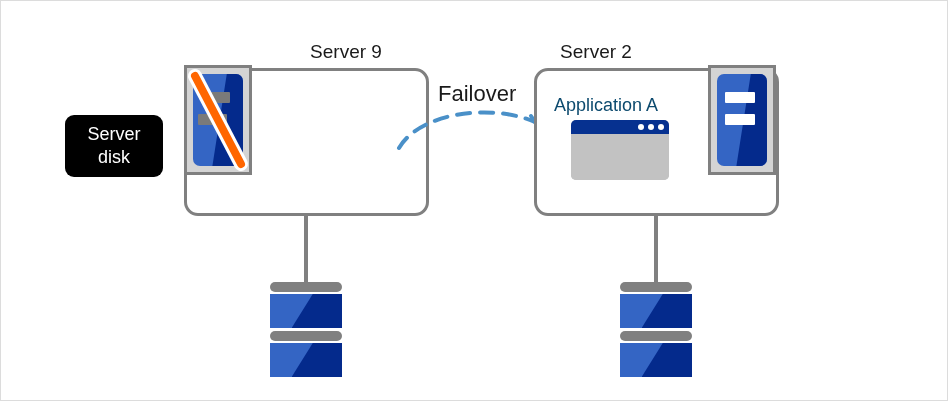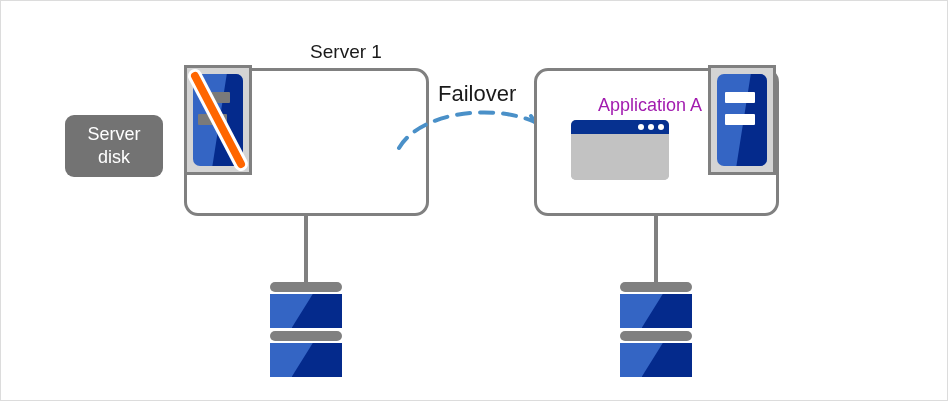--- a/index.html
+++ b/index.html
@@ -90,41 +90,40 @@
     pointer-events: none;
   }
 
   
   #server-down-badge {
     position: absolute;
     left: 64px;
     top: 114px;
     width: 98px;
     height: 62px;
-    background: #737373;
+    background: #000000;
     border-radius: 9px;
     color: #ffffff;
     font-size: 18px;
     line-height: 23px;
     display: flex;
     flex-direction: column;
     align-items: center;
     justify-content: center;
     text-align: center;
   }
 
   
   #app-label {
     position: absolute;
     left: 553px;
     top: 94px;
     font-size: 18px;
-    color: #a21caf;
-    white-space: nowrap;
-    margin-left: 44px;
+    color: #0c4a6e;
+    white-space: nowrap;
   }
   #app-window {
     position: absolute;
     left: 570px;
     top: 119px;
     width: 98px;
     height: 60px;
     border-radius: 5px;
     overflow: hidden;
     background: #c2c2c2;
@@ -210,21 +209,21 @@
 </head>
 <body>
 
 <div id="canvas">
 
   <div id="server-down-badge">
     <span>Server</span>
     <span>disk</span>
   </div>
 
-  <div id="server1-title" class="server-title">Server 1</div>
+  <div id="server1-title" class="server-title">Server 9</div>
 
   <div id="server1-box" class="server-box"></div>
 
   <div id="server1-machine" class="machine-icon">
     <div class="machine-body down">
       <div class="machine-bar b1 down"></div>
       <div class="machine-bar b2 down"></div>
     </div>
     <div class="slash-wrap">
       <svg width="68" height="110" viewBox="0 0 68 110" style="position:absolute;left:-3px;top:-3px;">
@@ -244,20 +243,21 @@
   </div>
 
 
   <div id="failover-label">Failover</div>
 
   <svg id="failover-arrow" viewBox="0 0 190 70" xmlns="http://www.w3.org/2000/svg">
     <path d="M 8 52 C 30 14, 110 6, 152 30" fill="none" stroke="#4a90c8" stroke-width="4" stroke-linecap="round" stroke-dasharray="13 10"></path>
     <polyline points="140 20, 152 38, 163 16" fill="none" stroke="#4a90c8" stroke-width="4" stroke-linecap="round" stroke-linejoin="round"></polyline>
   </svg>
 
+  <div id="server2-title" class="server-title">Server 2</div>
 
   <div id="server2-box" class="server-box"></div>
 
   <div id="app-label">Application A</div>
 
   <div id="app-window">
     <div class="titlebar">
       <span class="dot"></span>
       <span class="dot"></span>
       <span class="dot"></span>

